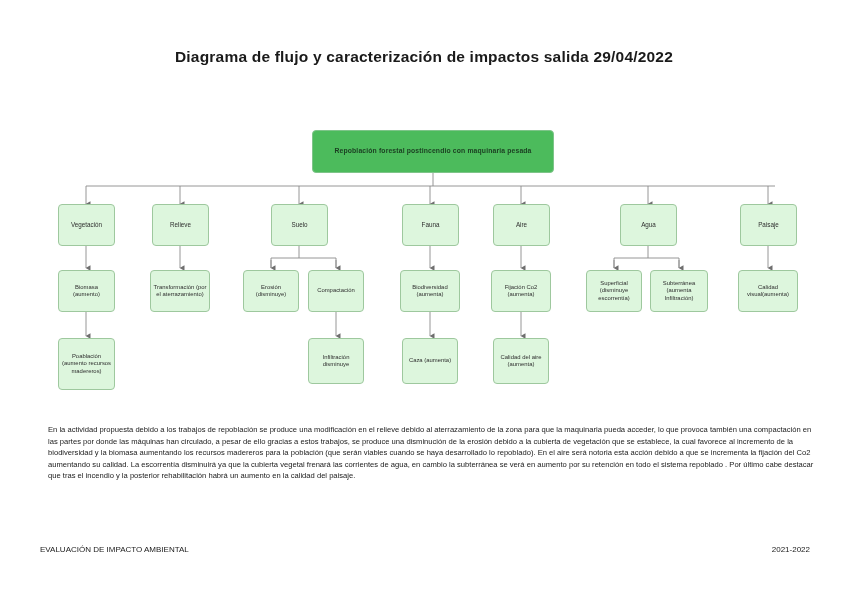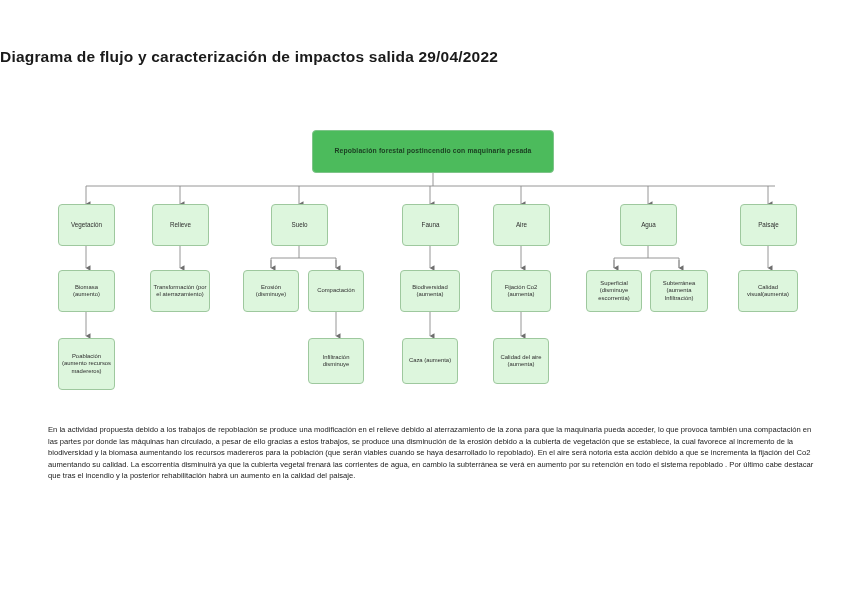--- a/index.html
+++ b/index.html
@@ -9,21 +9,21 @@
     font-family:"Liberation Sans", sans-serif;
     color:#231f20;
     overflow:hidden;
     position:relative;
   }
   .page{position:absolute;inset:0;}
 
   .title{
     position:absolute;
     top:48px;left:0;width:848px;
-    text-align:left;
+    text-align:center;
     font-size:15.5px;
     font-weight:bold;
     letter-spacing:.2px;
     color:#1a1a1a;
   }
 
   
   .diagram{position:absolute;top:0;left:0;width:848px;height:410px;}
   .diagram svg{position:absolute;top:0;left:0;}
 
@@ -202,14 +202,18 @@
     <div class="node lvl3" style="left:493px;top:338px;width:56px;height:46px;">
       <span>Calidad del aire (aumenta)</span>
     </div>
 
   </div>
 
   <div class="para">
     <p>En la actividad propuesta debido a los trabajos de repoblación se produce una modificación en el relieve debido al aterrazamiento de la zona para que la maquinaria pueda acceder, lo que provoca también una compactación en las partes por donde las máquinas han circulado, a pesar de ello gracias a estos trabajos, se produce una disminución de la erosión debido a la cubierta de vegetación que se establece, la cual favorece al incremento de la biodiversidad y la biomasa aumentando los recursos madereros para la población (que serán viables cuando se haya desarrollado lo repoblado). En el aire será notoria esta acción debido a que se incrementa la fijación del Co2 aumentando su calidad. La escorrentía disminuirá ya que la cubierta vegetal frenará las corrientes de agua, en cambio la subterránea se verá en aumento por su retención en todo el sistema repoblado . Por último cabe destacar que tras el incendio y la posterior rehabilitación habrá un aumento en la calidad del paisaje.</p>
   </div>
 
+  <div class="footer">
+    <div>EVALUACIÓN DE IMPACTO AMBIENTAL</div>
+    <div>2021-2022</div>
+  </div>
 
 </div>
 
 </body></html>

